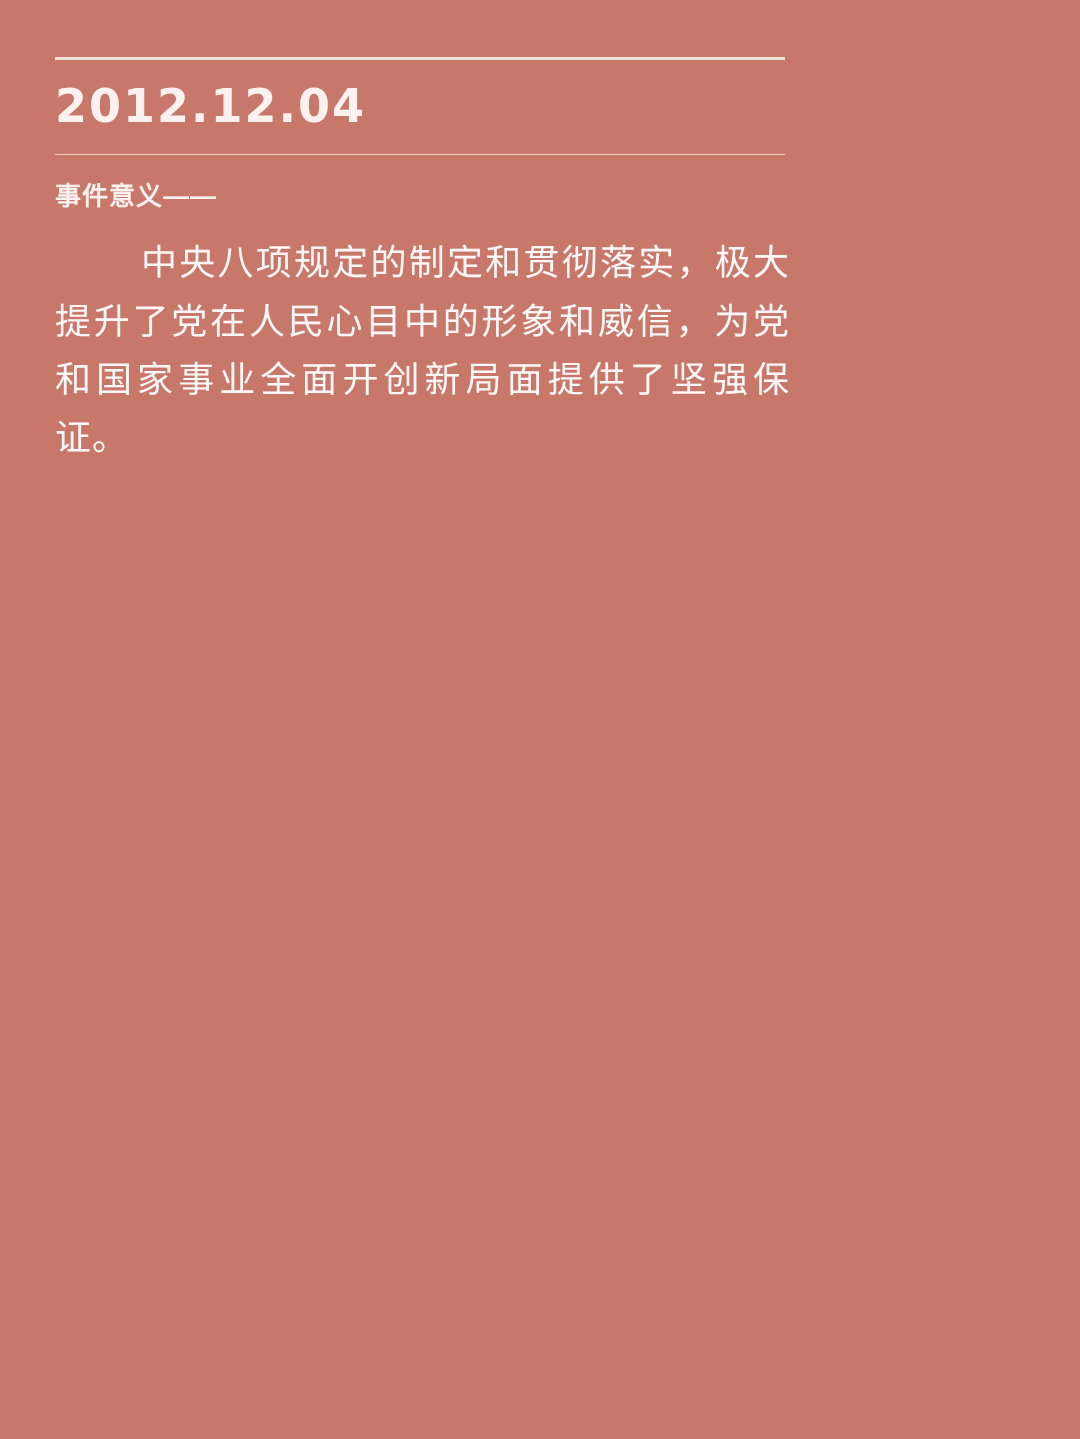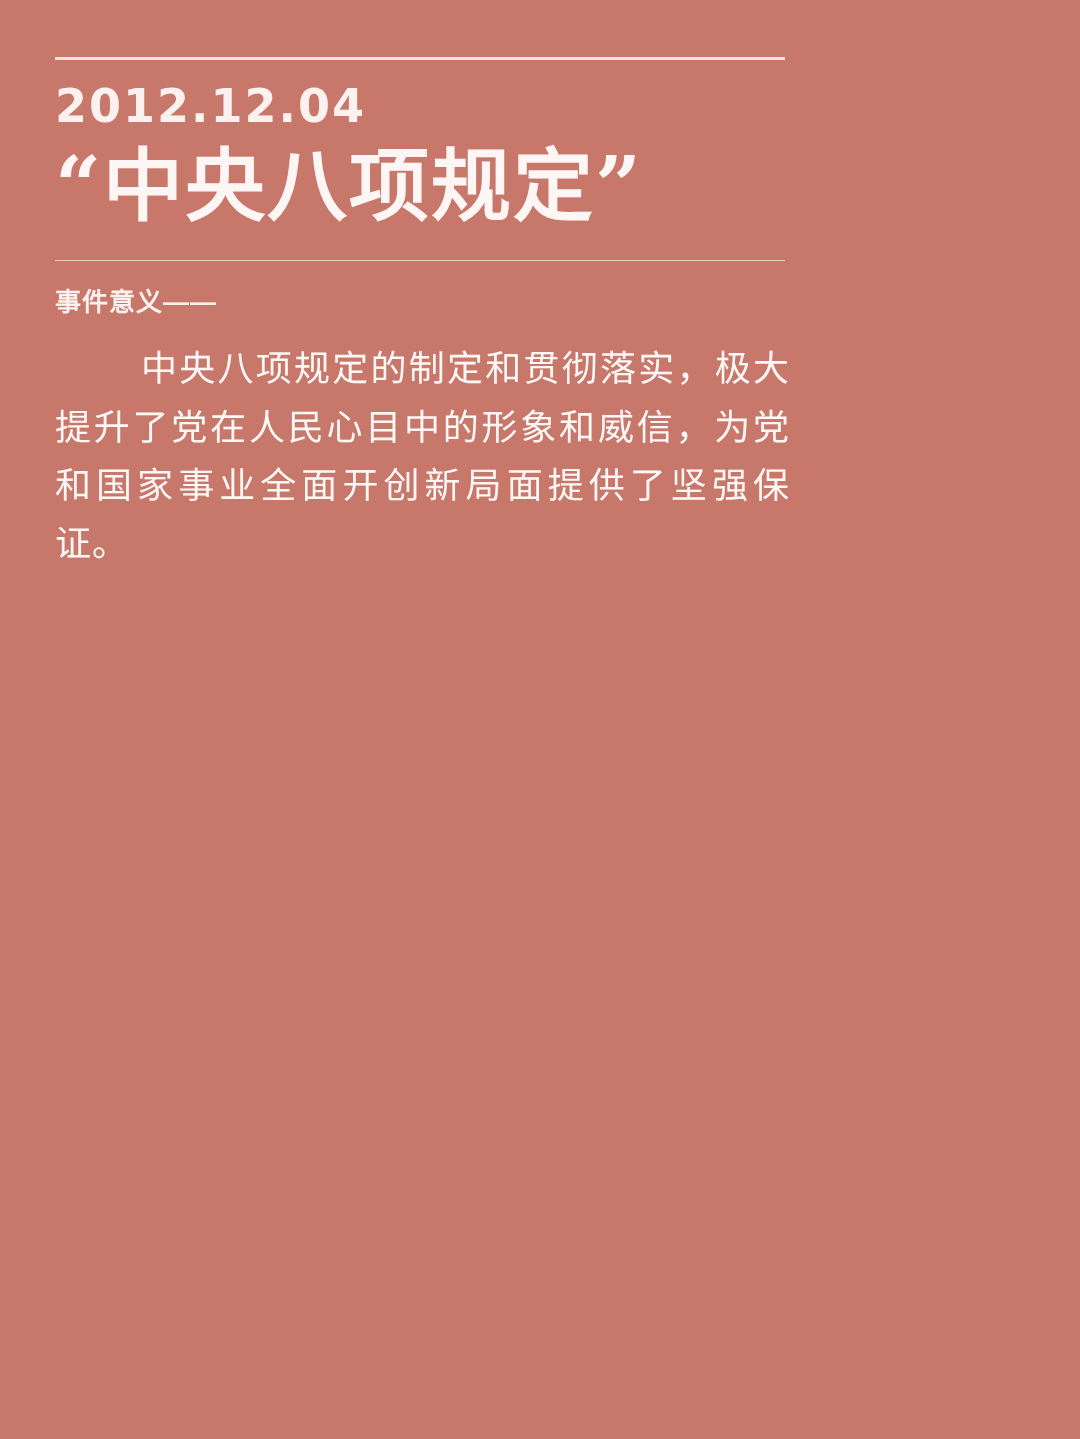--- a/index.html
+++ b/index.html
@@ -84,21 +84,20 @@
 </head>
 <body>
 
 <div class="card">
   <div class="content">
 
     <div class="rule-top"></div>
 
     <div class="date">2012.12.04</div>
 
-    <div class="headline">“中央八项规定”</div>
 
     <div class="rule-mid"></div>
 
     <div class="label">事件意义——</div>
 
     <div class="body-text">中央八项规定的制定和贯彻落实，极大提升了党在人民心目中的形象和威信，为党和国家事业全面开创新局面提供了坚强保证。</div>
 
   </div>
 </div>
 

